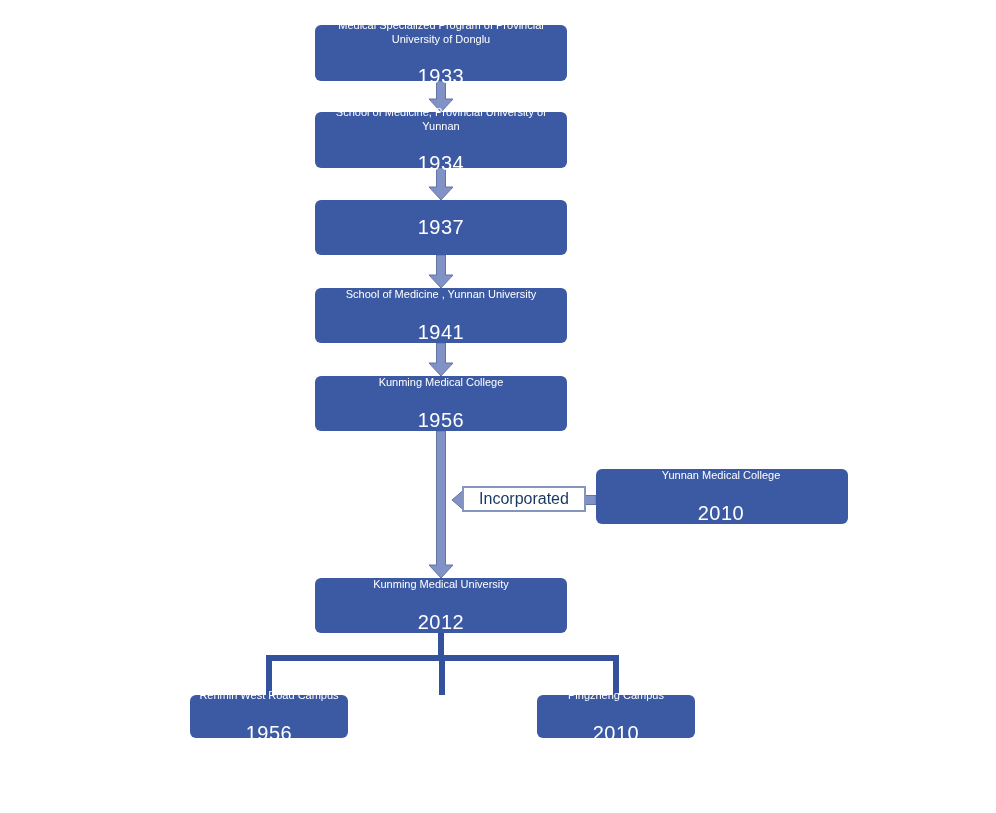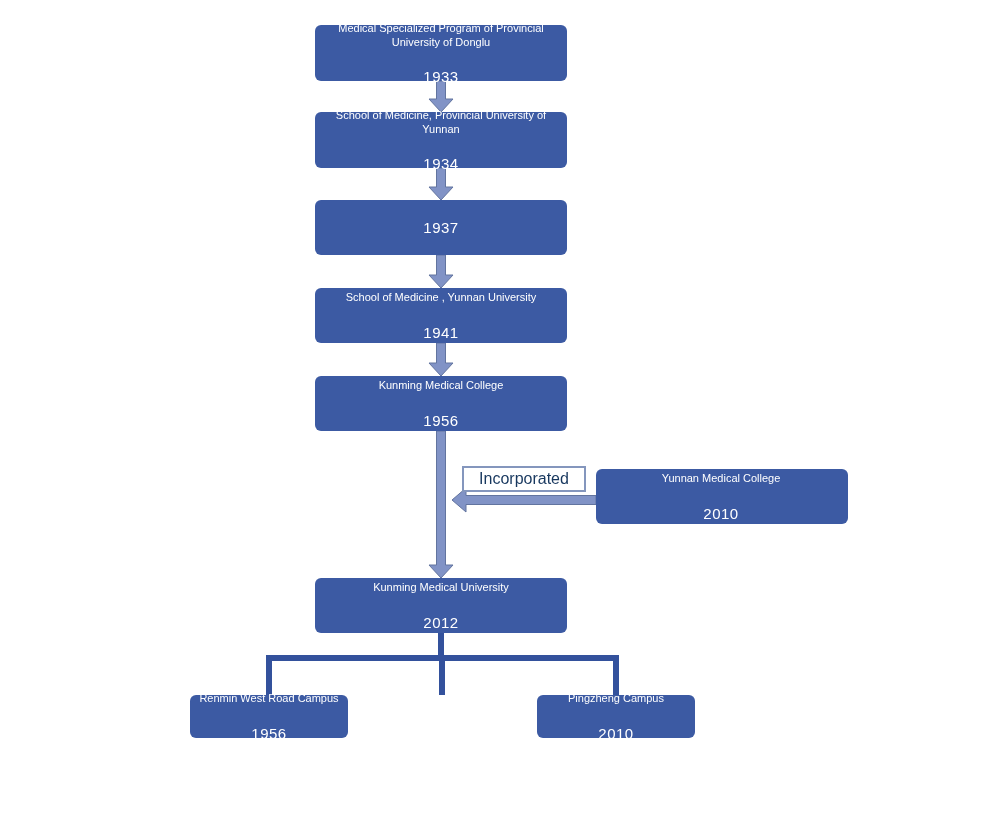--- a/index.html
+++ b/index.html
@@ -36,41 +36,41 @@
     text-align: center;
     padding: 4px 14px;
     box-sizing: border-box;
     z-index: 2;
   }
   .node-title {
     font-size: 11px;
     line-height: 1.3;
   }
   .node-year {
-    font-size: 15px;
+    font-size: 20px;
     letter-spacing: 0.5px;
   }
   
   .n-1933 { left: 315px; top: 25px;  width: 252px; height: 56px; }
   .n-1934 { left: 315px; top: 112px; width: 252px; height: 56px; }
   .n-1937 { left: 315px; top: 200px; width: 252px; height: 55px; }
   .n-1950 { left: 315px; top: 288px; width: 252px; height: 55px; }
   .n-1956 { left: 315px; top: 376px; width: 252px; height: 55px; }
   .n-2012 { left: 315px; top: 578px; width: 252px; height: 55px; }
   .n-ymc  { left: 596px; top: 469px; width: 252px; height: 55px; padding-left: 12px; }
   
   .campus { top: 695px; width: 158px; height: 43px; padding: 4px 4px; }
   .c-renmin    { left: 190px; }
   .c-chenggong { left: 363px; }
   .c-pingzheng { left: 537px; }
 
   .incorporated-label {
     position: absolute;
     left: 462px;
-    top: 466px;
+    top: 486px;
     width: 124px;
     height: 26px;
     background: #ffffff;
     border: 2px solid var(--label-border, #8496bd);
     color: var(--label-text, #17375e);
     font-size: 16px;
     display: flex;
     align-items: center;
     justify-content: center;
     box-sizing: border-box;

